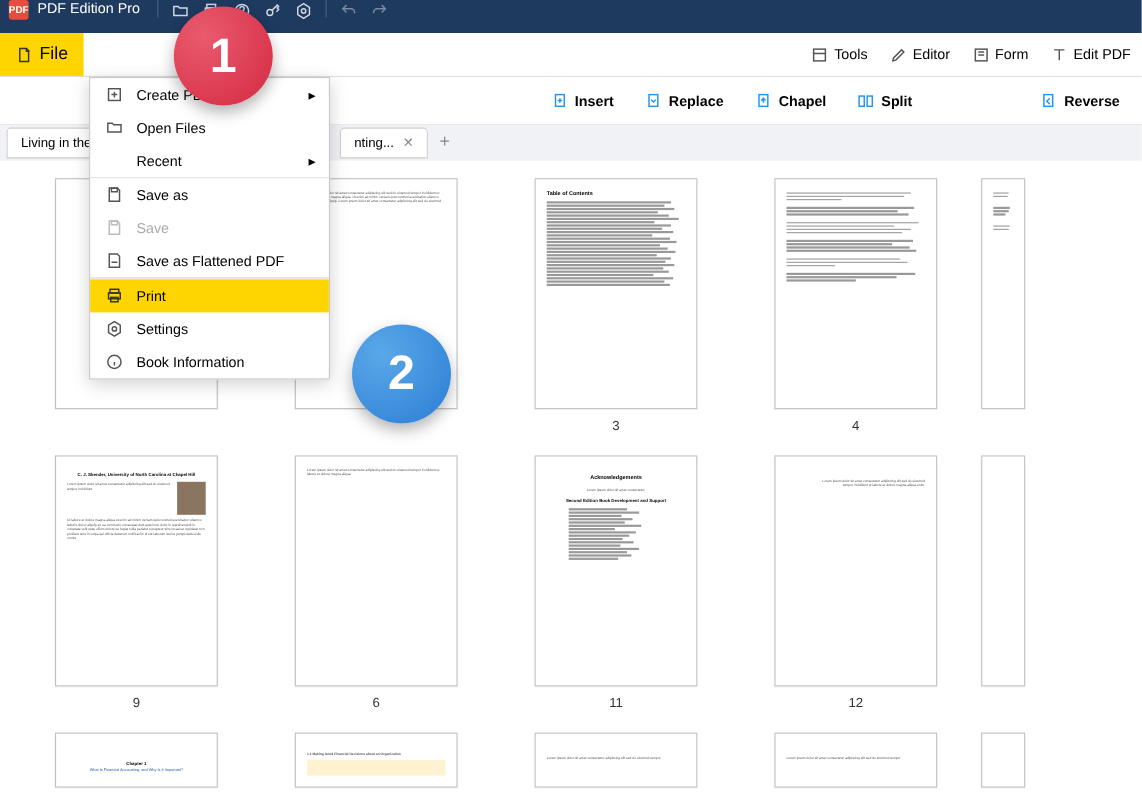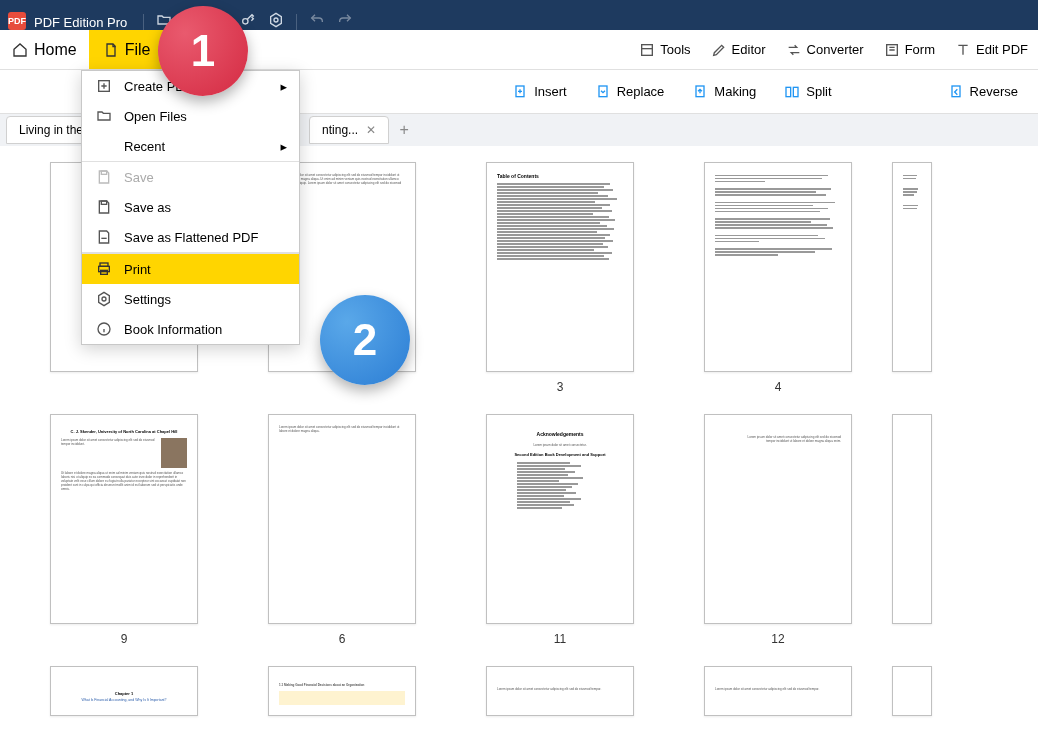--- a/index.html
+++ b/index.html
@@ -1,35 +1,35 @@
 <!DOCTYPE html>
 <html><head>
 <meta charset="utf-8">
 <style>
 * { margin: 0; padding: 0; box-sizing: border-box; font-family: "Segoe UI", Arial, sans-serif; }
 body { width: 1038px; height: 736px; overflow: hidden; background: #fff; position: relative; }
 
 
-.titlebar { height: 30px; background: #1e3a5f; display: flex; align-items: flex-end; padding: 0 8px; color: #fff; }
+.titlebar { height: 30px; background: #1e3a5f; display: flex; align-items: flex-start; padding: 0 8px; color: #fff; }
 .titlebar .app-icon { width: 18px; height: 18px; background: #e74c3c; border-radius: 3px; margin-right: 8px; display: flex; align-items: center; justify-content: center; font-size: 9px; font-weight: bold; }
 .titlebar .app-title { font-size: 13px; margin-right: 10px; }
 .titlebar .divider { width: 1px; height: 16px; background: #4a6180; margin: 0 6px; }
 .titlebar .tb-icon { width: 20px; height: 20px; margin: 0 4px; display: flex; align-items: center; justify-content: center; cursor: pointer; }
 
 
 .maintoolbar { height: 40px; display: flex; align-items: center; border-bottom: 1px solid #e0e0e0; }
 .home-btn { display: flex; align-items: center; padding: 0 12px; height: 100%; gap: 6px; cursor: pointer; }
 .file-btn { display: flex; align-items: center; padding: 0 14px; height: 100%; gap: 6px; background: #ffd500; cursor: pointer; }
 .right-tools { margin-left: auto; display: flex; }
 .tool-item { display: flex; align-items: center; padding: 0 10px; height: 40px; gap: 5px; cursor: pointer; font-size: 13px; }
 .tool-item.active { border-bottom: 2px solid #2196f3; color: #2196f3; }
 
 
 .subtoolbar { height: 44px; display: flex; align-items: center; justify-content: flex-end; padding: 0 20px; gap: 28px; border-bottom: 1px solid #e0e0e0; }
-.sub-item { display: flex; align-items: center; gap: 6px; cursor: pointer; font-size: 13px; }
+.sub-item { display: flex; align-items: center; gap: 6px; cursor: pointer; font-size: 13px; font-weight: bold; }
 
 
 .tabbar { height: 32px; background: #f0f2f5; display: flex; align-items: center; padding: 0 6px; }
 .tab { padding: 0 12px; height: 28px; display: flex; align-items: center; gap: 8px; background: #fff; border: 1px solid #d0d0d0; border-radius: 4px 4px 0 0; font-size: 12px; margin-right: 3px; }
 .tab-close { cursor: pointer; color: #888; }
 .tab-add { width: 24px; height: 24px; display: flex; align-items: center; justify-content: center; cursor: pointer; color: #888; }
 
 
 .content { height: calc(736px - 30px - 40px - 44px - 32px); overflow: hidden; padding: 16px 0 0 50px; }
 .row { display: flex; gap: 70px; margin-bottom: 20px; }
@@ -100,26 +100,20 @@
     </div>
   <div class="tb-icon">
       <svg class="icon-svg" viewBox="0 0 24 24" fill="none" stroke="#7a8aa0" stroke-width="2">
         <path d="M15 14l5-5-5-5"></path>
         <path d="M20 9H9a5 5 0 00-5 5v1"></path>
       </svg>
     </div>
 </div>
 
 <div class="maintoolbar">
-  <div class="home-btn">
-    <svg class="icon-svg" viewBox="0 0 24 24" fill="none" stroke="#333" stroke-width="2">
-        <path d="M3 11l9-8 9 8v10H3z"></path>
-      </svg>
-    <span>Home</span>
-  </div>
   <div class="file-btn">
     <svg class="icon-svg" viewBox="0 0 24 24" fill="none" stroke="#333" stroke-width="2">
         <path d="M6 3h9l3 3v15H6z"></path>
         <path d="M15 3v4h4"></path>
       </svg>
     <span>File</span>
   </div>
   <div class="right-tools">
     <div class="tool-item">
         <svg class="icon-svg" viewBox="0 0 24 24" fill="none" stroke="#555" stroke-width="2">
@@ -129,26 +123,20 @@
         <span>Tools</span>
       </div>
     <div class="tool-item">
         <svg class="icon-svg" viewBox="0 0 24 24" fill="none" stroke="#555" stroke-width="2">
           <path d="M4 20l4-1 11-11-3-3L5 16z"></path>
         </svg>
         <span>Editor</span>
       </div>
     <div class="tool-item">
         <svg class="icon-svg" viewBox="0 0 24 24" fill="none" stroke="#555" stroke-width="2">
-          <path d="M4 8h12l-3-3M20 16H8l3 3"></path>
-        </svg>
-        <span>Converter</span>
-      </div>
-    <div class="tool-item">
-        <svg class="icon-svg" viewBox="0 0 24 24" fill="none" stroke="#555" stroke-width="2">
           <rect x="4" y="4" width="16" height="16"></rect>
           <path d="M8 8h8M8 12h8"></path>
         </svg>
         <span>Form</span>
       </div>
     <div class="tool-item">
         <svg class="icon-svg" viewBox="0 0 24 24" fill="none" stroke="#555" stroke-width="2">
           <path d="M5 5h14M12 5v14"></path>
         </svg>
         <span>Edit PDF</span>
@@ -169,21 +157,21 @@
         <rect x="6" y="3" width="12" height="16"></rect>
         <path d="M9 10l3 3 3-3"></path>
       </svg>
       <span>Replace</span>
     </div>
   <div class="sub-item">
       <svg class="icon-svg" viewBox="0 0 24 24" fill="none" stroke="#2196f3" stroke-width="2">
         <rect x="6" y="3" width="12" height="16"></rect>
         <path d="M12 8v6M9 11l3-3 3 3"></path>
       </svg>
-      <span>Making</span>
+      <span>Chapel</span>
     </div>
   <div class="sub-item">
       <svg class="icon-svg" viewBox="0 0 24 24" fill="none" stroke="#2196f3" stroke-width="2">
         <rect x="3" y="5" width="7" height="14"></rect>
         <rect x="14" y="5" width="7" height="14"></rect>
       </svg>
       <span>Split</span>
     </div>
   <div style="width:60px"></div>
   <div class="sub-item">
@@ -401,32 +389,32 @@
       </svg>
       <span>Open Files</span>
     </div>
   <div class="ditem">
       <span style="width:16px"></span>
       <span>Recent</span>
       <span class="arrow">▸</span>
     </div>
   <div class="dsep"></div>
   <div class="ditem">
+      <svg class="icon-svg" viewBox="0 0 24 24" fill="none" stroke="#555" stroke-width="2">
+        <path d="M5 3h11l3 3v15H5z"></path>
+        <rect x="8" y="3" width="8" height="5"></rect>
+      </svg>
+      <span>Save as</span>
+    </div>
+  <div class="ditem">
       <svg class="icon-svg" viewBox="0 0 24 24" fill="none" stroke="#bbb" stroke-width="2">
         <path d="M5 3h11l3 3v15H5z"></path>
         <rect x="8" y="3" width="8" height="5"></rect>
       </svg>
       <span style="color:#aaa">Save</span>
-    </div>
-  <div class="ditem">
-      <svg class="icon-svg" viewBox="0 0 24 24" fill="none" stroke="#555" stroke-width="2">
-        <path d="M5 3h11l3 3v15H5z"></path>
-        <rect x="8" y="3" width="8" height="5"></rect>
-      </svg>
-      <span>Save as</span>
     </div>
   <div class="ditem">
       <svg class="icon-svg" viewBox="0 0 24 24" fill="none" stroke="#555" stroke-width="2">
         <path d="M5 3h11l3 3v15H5z"></path>
         <path d="M8 14h8"></path>
       </svg>
       <span>Save as Flattened PDF</span>
     </div>
   <div class="dsep"></div>
   <div class="dsep"></div>

